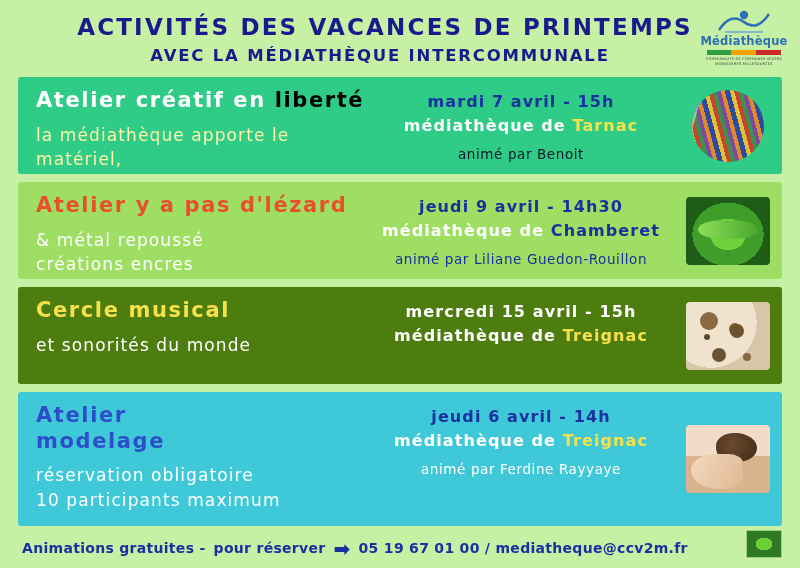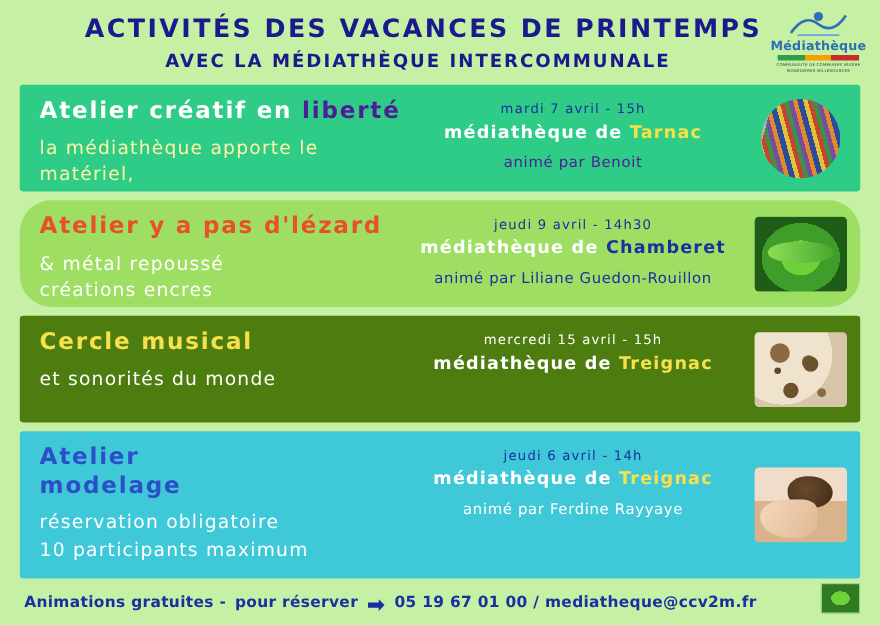--- a/index.html
+++ b/index.html
@@ -122,49 +122,49 @@
     line-height: 1.22;
     margin: 0;
   }
   .ev-desc {
     font-size: 17px;
     letter-spacing: 1.1px;
     line-height: 1.45;
     margin-top: 9px;
   }
   .ev-when {
-    font-size: 12px;
-    font-weight: normal;
+    font-size: 16px;
+    font-weight: bold;
     letter-spacing: 1.1px;
     line-height: 1.5;
   }
   .ev-place {
     font-size: 16px;
     font-weight: bold;
     letter-spacing: 1.1px;
     line-height: 1.5;
   }
   .ev-anim {
     font-size: 13.5px;
     letter-spacing: .6px;
     margin-top: 8px;
   }
 
   
   .row1 { background: #2ecc87; }
   .row1 .ev-title { color: #ffffff; }
-  .row1 .ev-title .hl { color: #4c1d95; }
+  .row1 .ev-title .hl { color: #000000; }
   .row1 .ev-desc { color: #fff3a8; }
   .row1 .ev-when { color: #1a2fa0; }
   .row1 .ev-place { color: #ffffff; }
   .row1 .ev-place .hl { color: #f2e34a; }
-  .row1 .ev-anim { color: #4c1d95; }
-
-  
-  .row2 { background: #9ede63; border-radius: 29px; }
+  .row1 .ev-anim { color: #0f172a; }
+
+  
+  .row2 { background: #9ede63; }
   .row2 .ev-title { color: #e8502b; }
   .row2 .ev-title .hl { color: #e8502b; }
   .row2 .ev-desc { color: #ffffff; }
   .row2 .ev-when { color: #1a2fa0; }
   .row2 .ev-place { color: #ffffff; }
   .row2 .ev-place .hl { color: #1a2fa0; }
   .row2 .ev-anim { color: #1a2fa0; }
 
   
   .row3 { background: #4d7c0f; }

